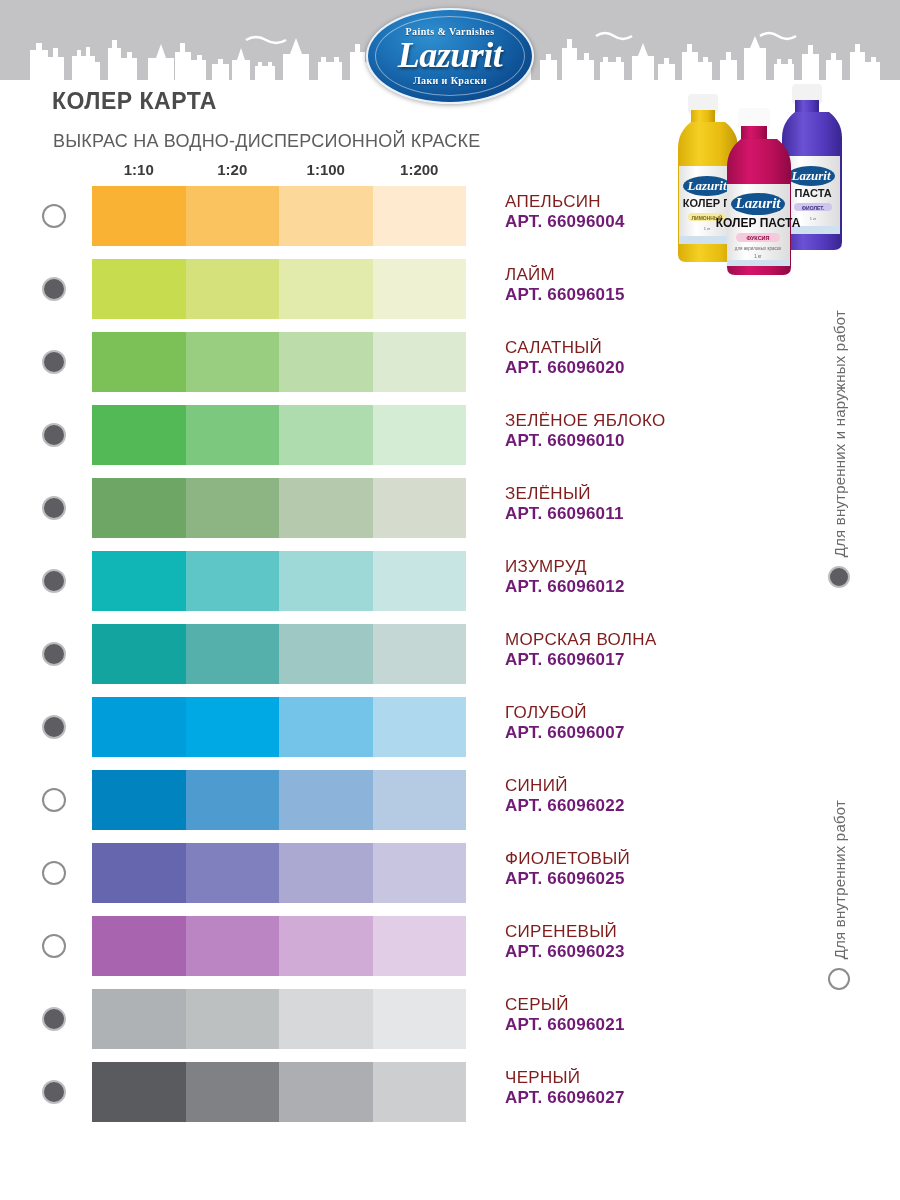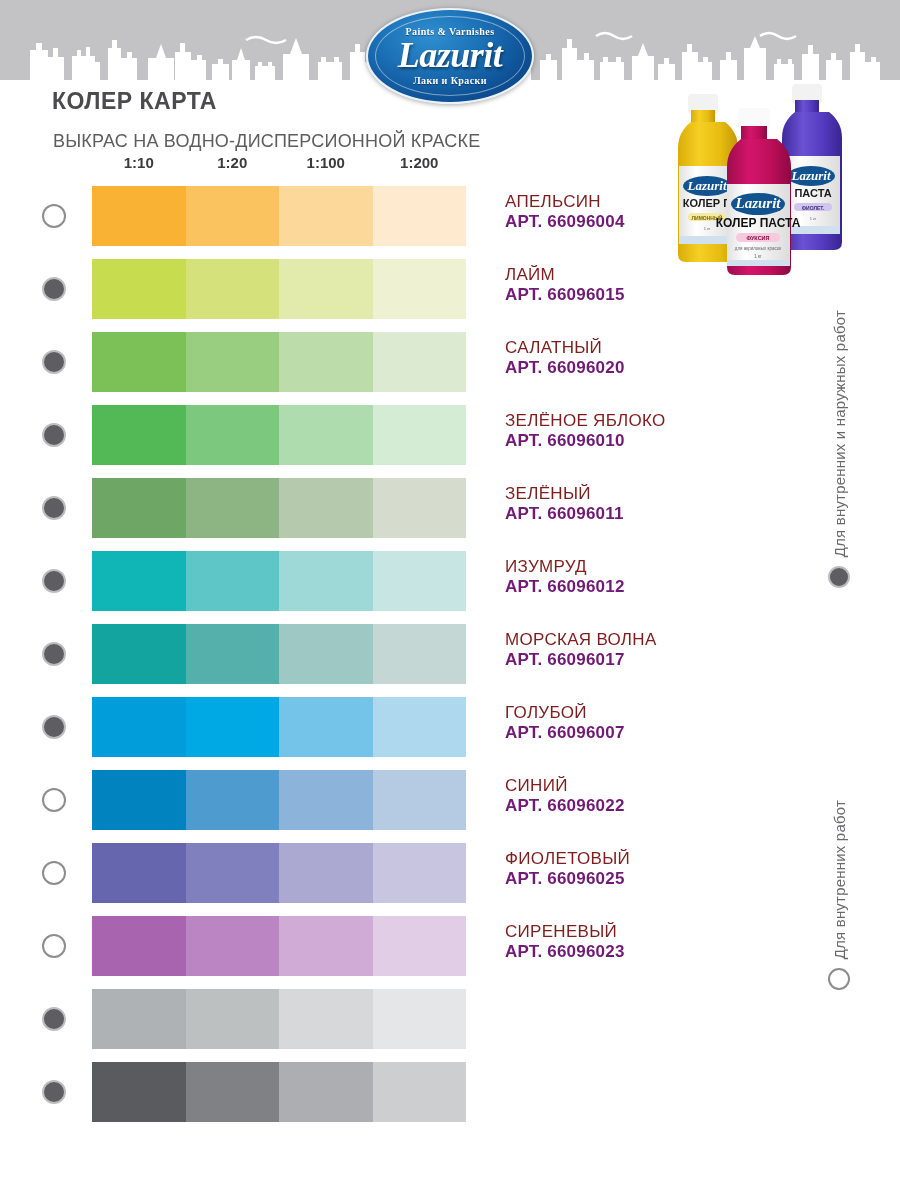--- a/index.html
+++ b/index.html
@@ -64,21 +64,21 @@
     font-size: 23px; font-weight: bold; color: #4b4b4d;
     letter-spacing: .5px;
   }
   .subtitle {
     position: absolute; left: 53px; top: 131px;
     font-size: 18px; color: #5d5d5f; letter-spacing: .2px;
   }
 
   
   .ratios {
-    position: absolute; left: 92px; top: 154px;
+    position: absolute; left: 92px; top: 161px;
     width: 374px; display: flex;
   }
   .ratio {
     width: 93.5px; text-align: center;
     font-size: 15px; font-weight: bold; color: #3b3b3d;
   }
 
   
   .rows { position: absolute; left: 0; top: 186px; width: 900px; }
   .row { position: relative; height: 73px; }
@@ -406,28 +406,36 @@
         </div>
       </div>
       <div class="row">
         <div class="marker filled"></div>
         <div class="swatches">
           <div class="cell" title="#aeb2b4" style="background: rgb(174, 178, 180);"></div>
           <div class="cell" title="#bdc0c1" style="background: rgb(189, 192, 193);"></div>
           <div class="cell" title="#d6d8d9" style="background: rgb(214, 216, 217);"></div>
           <div class="cell" title="#e4e6e7" style="background: rgb(228, 230, 231);"></div>
         </div>
+        <div class="label">
+          <div class="name">СЕРЫЙ</div>
+          <div class="art">АРТ. 66096021</div>
+        </div>
       </div>
       <div class="row">
         <div class="marker filled"></div>
         <div class="swatches">
           <div class="cell" title="#5a5b5e" style="background: rgb(90, 91, 94);"></div>
           <div class="cell" title="#808184" style="background: rgb(128, 129, 132);"></div>
           <div class="cell" title="#adaeb1" style="background: rgb(173, 174, 177);"></div>
           <div class="cell" title="#cdced0" style="background: rgb(205, 206, 208);"></div>
+        </div>
+        <div class="label">
+          <div class="name">ЧЕРНЫЙ</div>
+          <div class="art">АРТ. 66096027</div>
         </div>
       </div>
     </div>
 
   <div class="side-note" id="side-note-exterior">
     <div class="vtext">Для внутренних и наружных работ</div>
     <div class="vdot filled"></div>
   </div>
   <div class="side-note" id="side-note-interior">
     <div class="vtext">Для внутренних работ</div>

